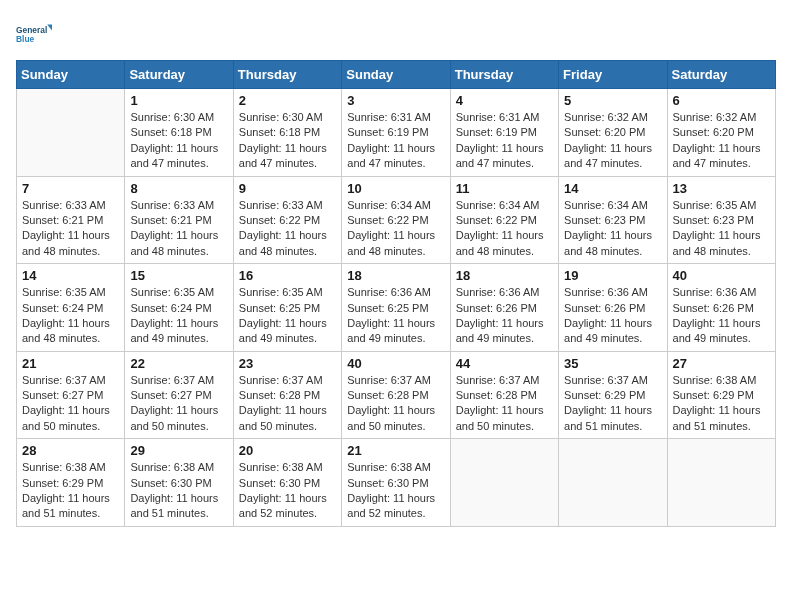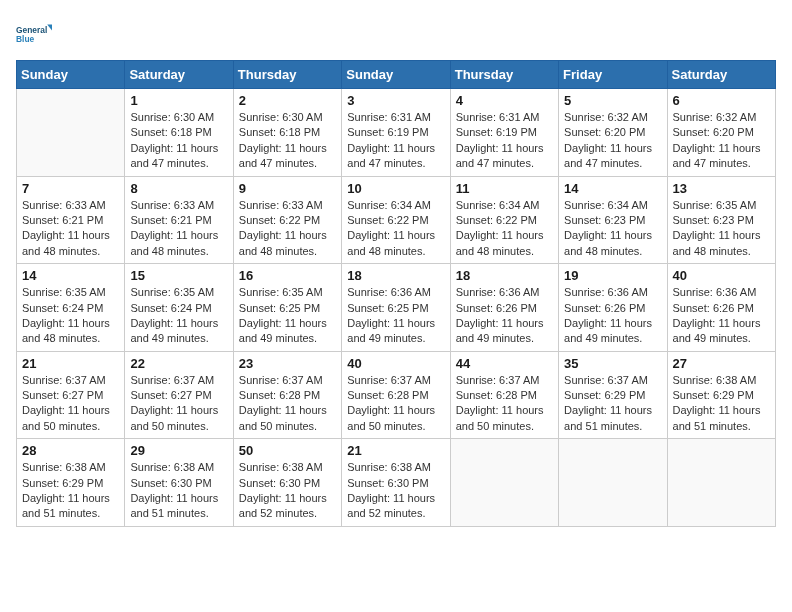--- a/index.html
+++ b/index.html
@@ -226,21 +226,21 @@
       <tr>
         <td>
           <span class="day-num">28</span>
           <div class="day-info">Sunrise: 6:38 AM<br>Sunset: 6:29 PM<br>Daylight: 11 hours<br>and 51 minutes.</div>
         </td>
         <td>
           <span class="day-num">29</span>
           <div class="day-info">Sunrise: 6:38 AM<br>Sunset: 6:30 PM<br>Daylight: 11 hours<br>and 51 minutes.</div>
         </td>
         <td>
-          <span class="day-num">50</span>
+          <span class="day-num">20</span>
           <div class="day-info">Sunrise: 6:38 AM<br>Sunset: 6:30 PM<br>Daylight: 11 hours<br>and 52 minutes.</div>
         </td>
         <td>
           <span class="day-num">21</span>
           <div class="day-info">Sunrise: 6:38 AM<br>Sunset: 6:30 PM<br>Daylight: 11 hours<br>and 52 minutes.</div>
         </td>
         <td class="empty"></td>
         <td class="empty"></td>
         <td class="empty"></td>
       </tr>

